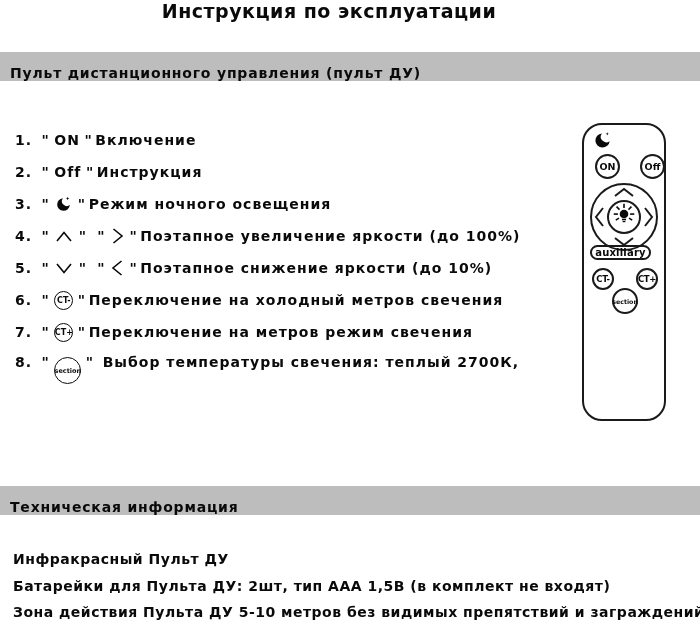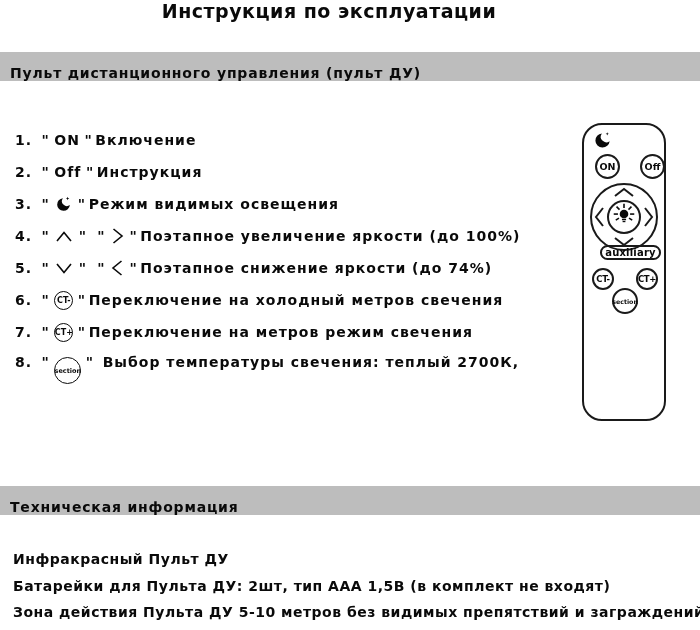--- a/index.html
+++ b/index.html
@@ -56,21 +56,21 @@
     position:absolute; display:flex; align-items:center; justify-content:center;
     border:2px solid #1a1a1a; border-radius:50%; box-sizing:border-box;
     font-weight:bold; background:#fff;
   }
   .rbtn.on  { left:11px; top:29px; width:25px; height:25px; font-size:9.5px; }
   .rbtn.off { left:56px; top:29px; width:25px; height:25px; font-size:9.5px; }
   .rbtn.ctm { left:8px;  top:143px; width:22px; height:22px; font-size:8.5px; letter-spacing:-0.3px; }
   .rbtn.ctp { left:52px; top:143px; width:22px; height:22px; font-size:8.5px; letter-spacing:-0.3px; }
   .rbtn.section { left:28px; top:163px; width:26px; height:26px; font-size:6.3px; letter-spacing:0; }
   .pill {
-    position:absolute; left:16px; top:120px; width:61px; height:15px;
+    position:absolute; left:6px; top:120px; width:61px; height:15px;
     border:2px solid #1a1a1a; border-radius:9px; box-sizing:border-box;
     display:flex; align-items:center; justify-content:center;
     font-size:10px; font-weight:bold; letter-spacing:0.2px;
   }
   .dpad {
     position:absolute; left:6px; top:58px; width:68px; height:68px;
     border:2px solid #1a1a1a; border-radius:50%; box-sizing:border-box;
   }
   .dchev { position:absolute; display:flex; }
   .dchev.up    { left:21px; top:2px; }
@@ -114,21 +114,21 @@
   <li class="row">
     <span class="num">3.</span>
     <span class="q">"</span>
     <span class="ic">
       <svg width="17" height="17" viewBox="0 0 24 24">
           <path d="M21 12.79 A9 9 0 1 1 11.21 3 A7 7 0 0 0 21 12.79 Z" fill="#0a0a0a"></path>
           <path d="M17.8 1.2 l0.7 1.7 1.7 0.7 -1.7 0.7 -0.7 1.7 -0.7 -1.7 -1.7 -0.7 1.7 -0.7 Z" fill="#0a0a0a"></path>
         </svg>
     </span>
     <span class="q">"</span>
-    <span class="desc">Режим видимых освещения</span>
+    <span class="desc">Режим ночного освещения</span>
   </li>
   <li class="row">
     <span class="num">4.</span>
     <span class="q">"</span>
     <span class="ic">
       <svg width="18" height="13" viewBox="0 0 18 13">
           <polyline points="2,11 9,2.5 16,11" fill="none" stroke="#0a0a0a" stroke-width="1.6"></polyline>
         </svg>
     </span>
     <span class="q">"</span>
@@ -152,21 +152,21 @@
     </span>
     <span class="q">"</span>
     <span class="gap"></span>
     <span class="q">"</span>
     <span class="ic">
       <svg width="13" height="18" viewBox="0 0 13 18">
           <polyline points="10.5,2 2,9 10.5,16" fill="none" stroke="#0a0a0a" stroke-width="1.6"></polyline>
         </svg>
     </span>
     <span class="q">"</span>
-    <span class="desc wide">Поэтапное снижение яркости (до 74%)</span>
+    <span class="desc wide">Поэтапное снижение яркости (до 10%)</span>
   </li>
   <li class="row">
     <span class="num">6.</span>
     <span class="q">"</span>
     <span class="circle">CT-</span>
     <span class="q">"</span>
     <span class="desc">Переключение на холодный метров свечения</span>
   </li>
   <li class="row">
     <span class="num">7.</span>

